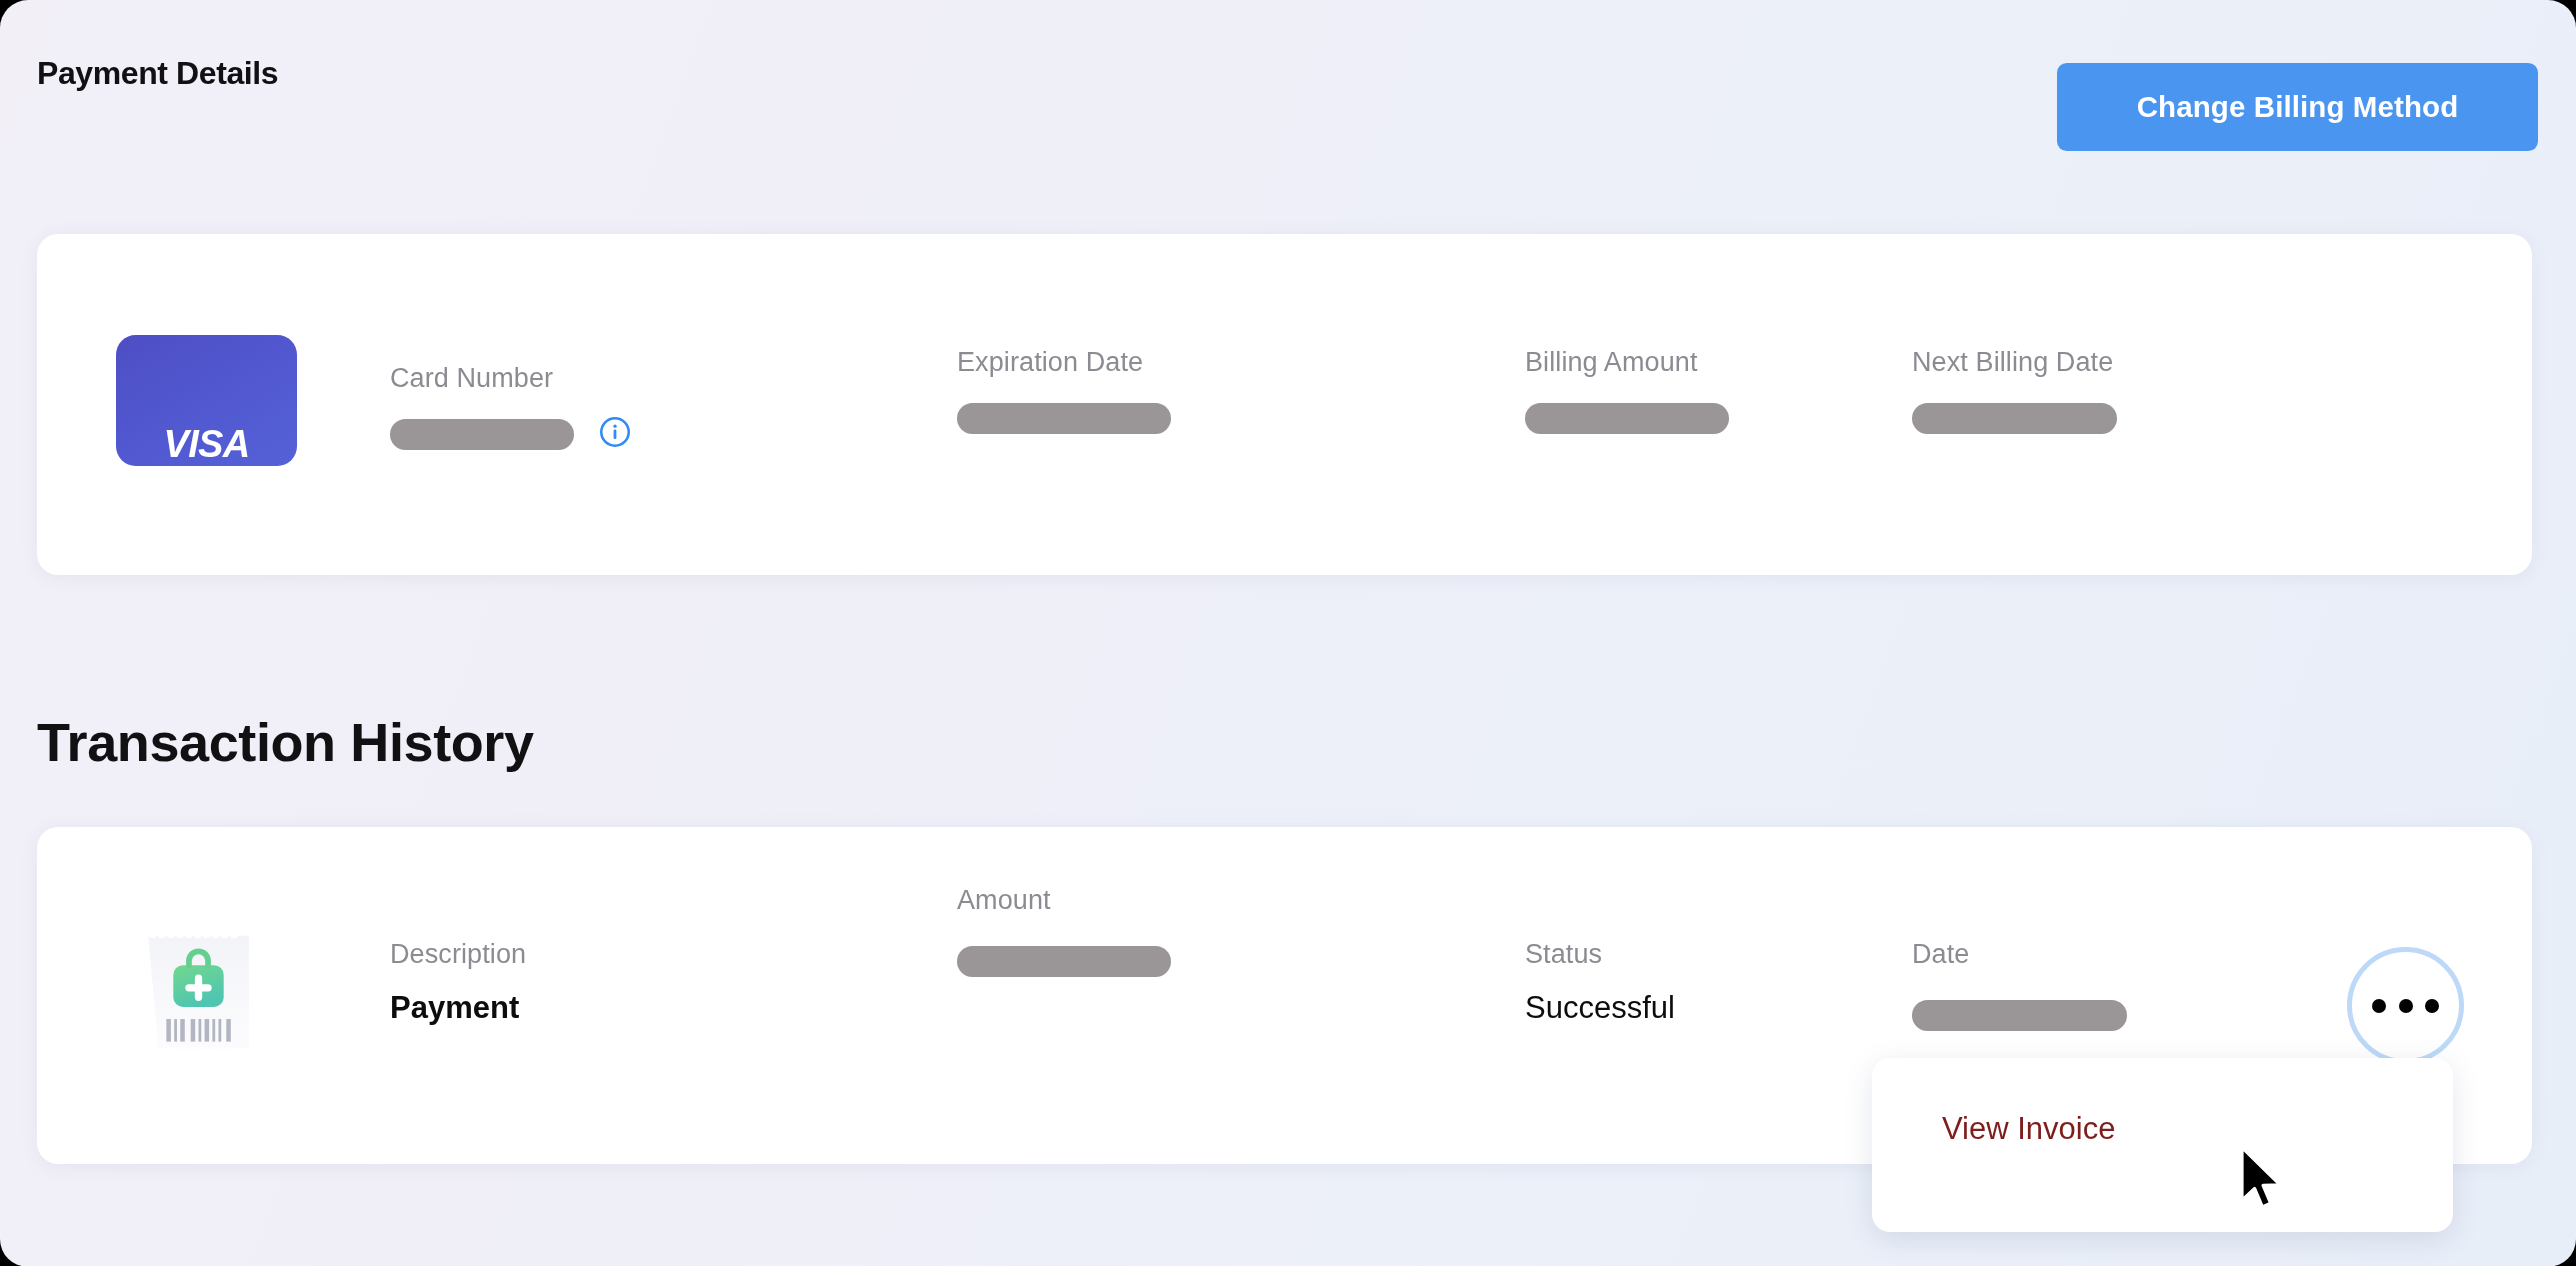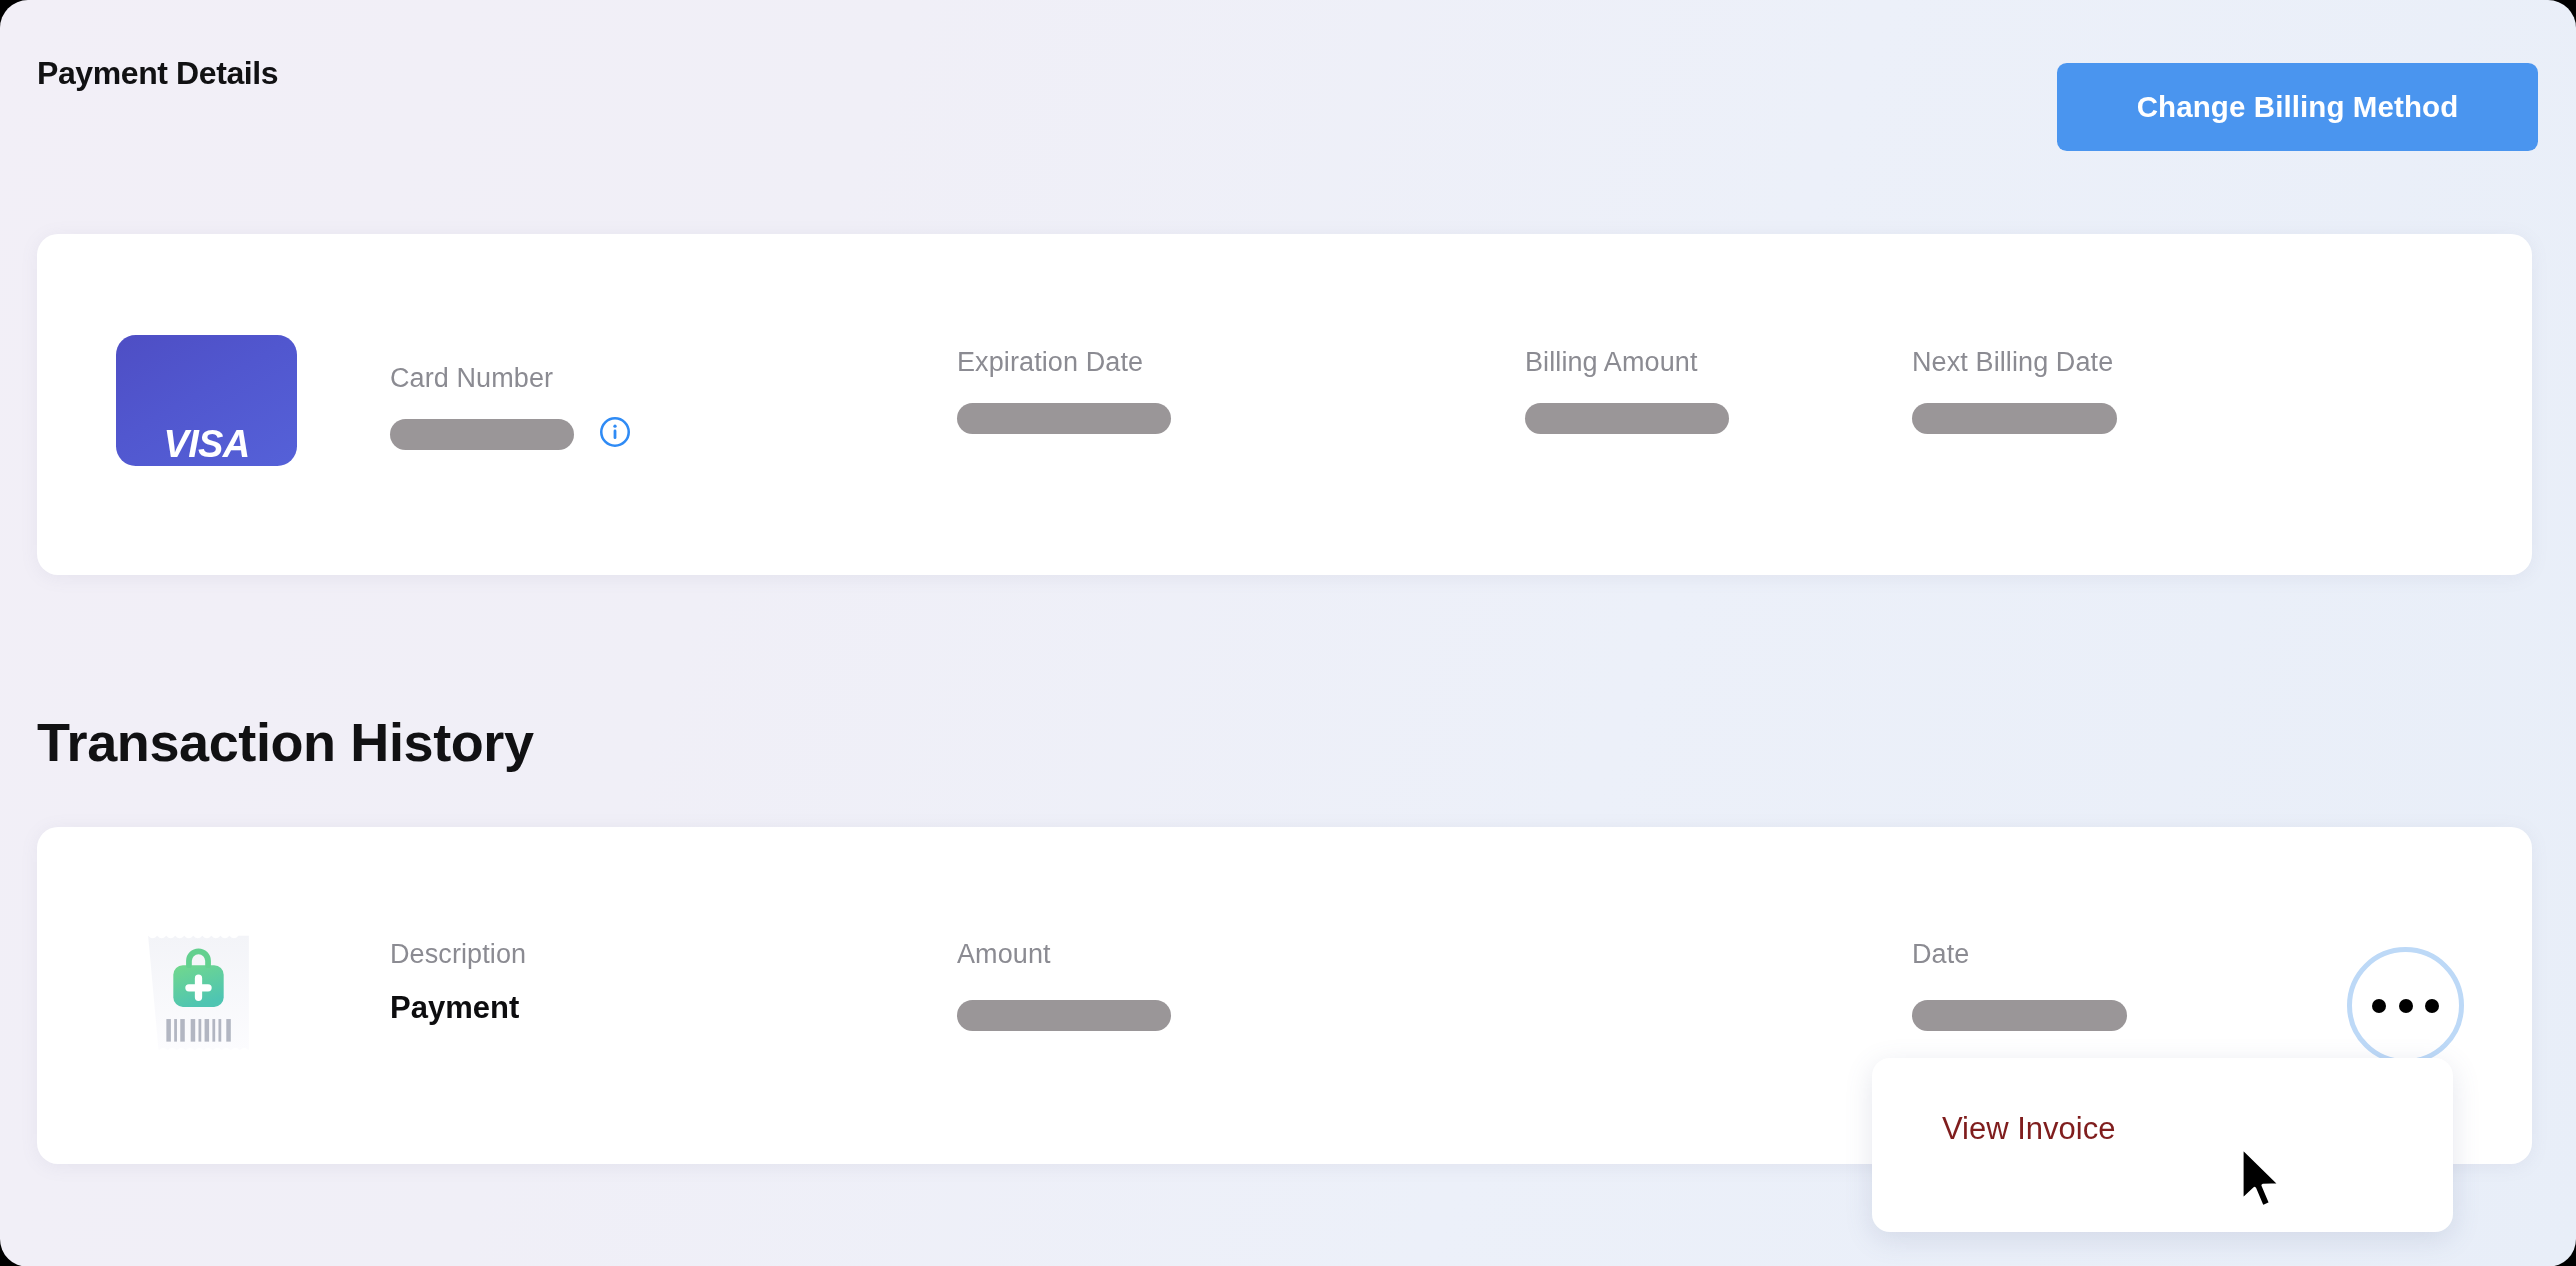--- a/index.html
+++ b/index.html
@@ -193,25 +193,29 @@
         <rect x="49" y="53" width="2.6" height="13"></rect>
       </g>
     </svg>
   </span>
 
   <div class="field" style="left:390px; top:939px; width:267px;">
     <div class="field-label">Description</div>
     <div class="field-value bold">Payment</div>
   </div>
 
-  <div class="field" style="left:957px; top:939px; width:267px;">
+  <div class="field" style="left:957px; top:885px; width:267px;">
     <div class="field-label">Amount</div>
     <div class="redact" style="width:214px; margin-top:29.5px;"></div>
   </div>
 
+  <div class="field" style="left:1525px; top:939px; width:295px;">
+    <div class="field-label">Status</div>
+    <div class="field-value">Successful</div>
+  </div>
 
   <div class="field" style="left:1912px; top:939px; width:295px;">
     <div class="field-label">Date</div>
     <div class="redact" style="width:215px; margin-top:29.5px;"></div>
   </div>
 
   <div class="more-btn">
     <span class="dot"></span>
     <span class="dot"></span>
     <span class="dot"></span>

